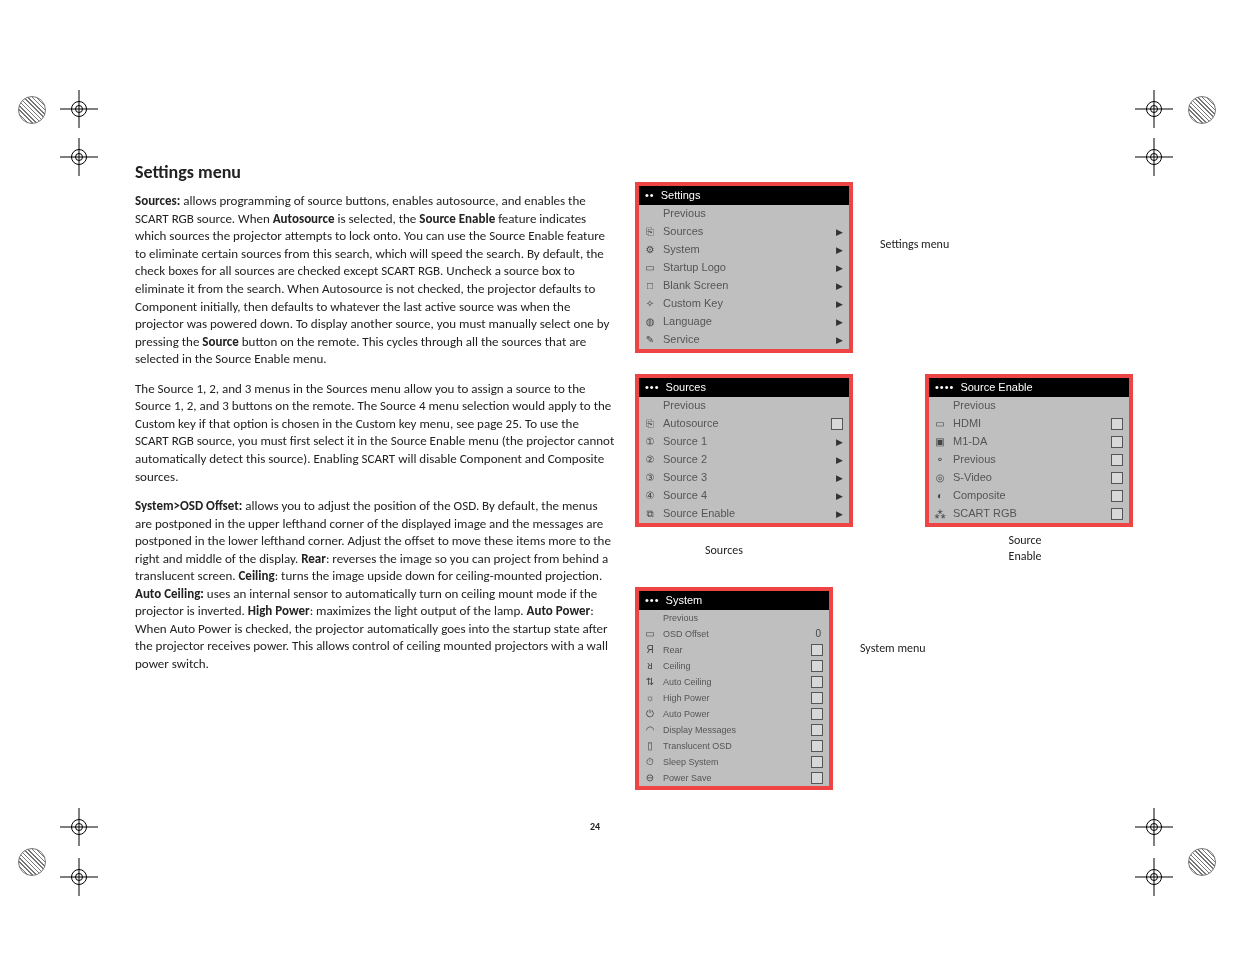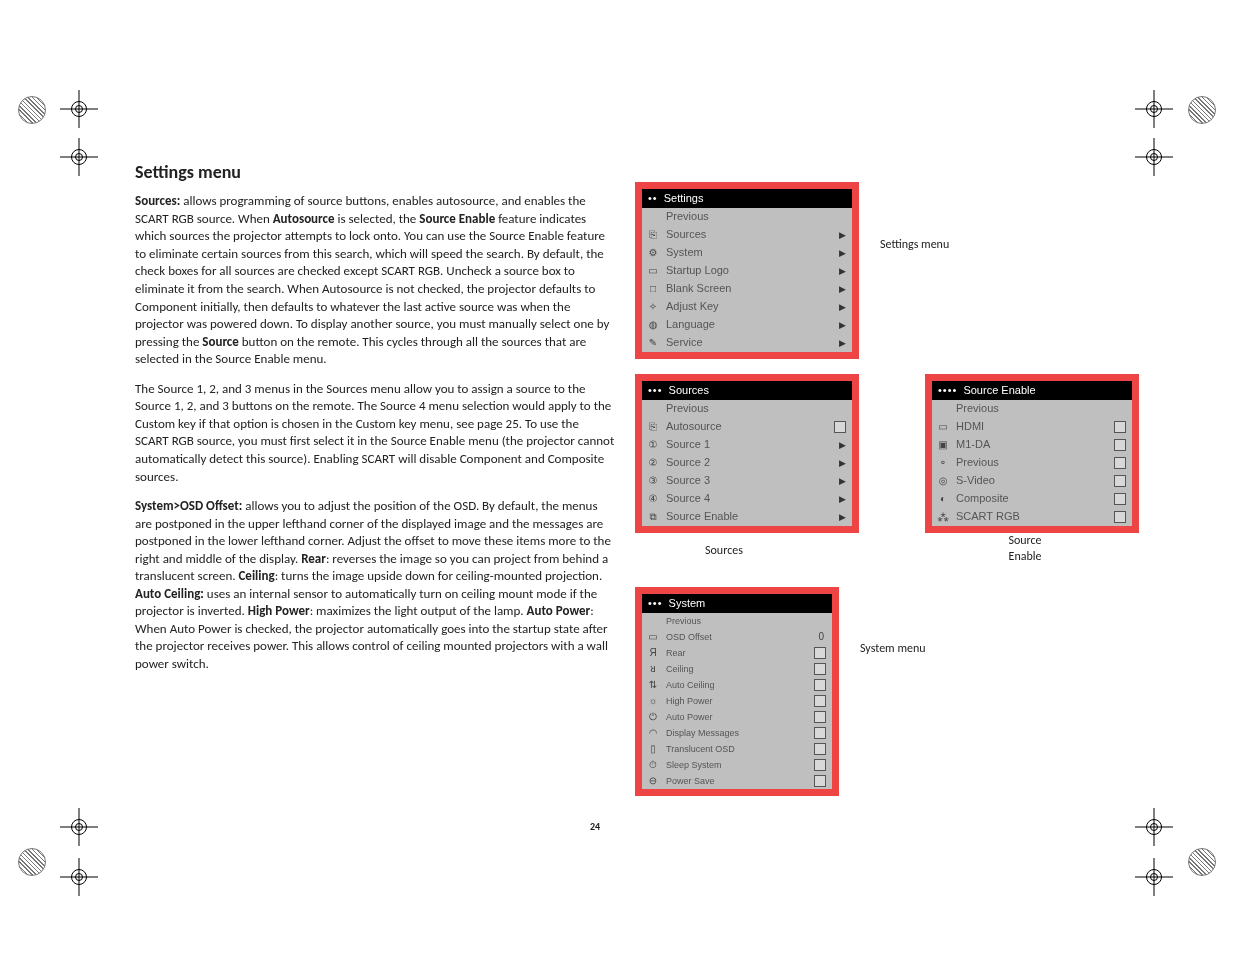--- a/index.html
+++ b/index.html
@@ -38,21 +38,21 @@
   p { margin: 0 0 12px 0; text-align: left; }
   b { font-weight: bold; }
 
   
   .osd {
     background: #bfbfc0;
     font-family: Arial, sans-serif;
     font-size: 11px;
     color: #555;
     position: absolute;
-    border: 7px solid #ef4444;
+    border: 4px solid #ef4444;
   }
   .osd .header {
     background: #000;
     color: #fff;
     padding: 2px 6px;
     font-size: 11px;
   }
   .osd .header .dots { letter-spacing: 1px; margin-right: 6px; }
   .osd .row {
     display: flex;
@@ -182,21 +182,21 @@
           <span class="lbl">Startup Logo</span>
           <span class="arrow">▶</span>
         </div>
         <div class="row">
           <span class="ico">□</span>
           <span class="lbl">Blank Screen</span>
           <span class="arrow">▶</span>
         </div>
         <div class="row">
           <span class="ico">✧</span>
-          <span class="lbl">Adjust Key</span>
+          <span class="lbl">Custom Key</span>
           <span class="arrow">▶</span>
         </div>
         <div class="row">
           <span class="ico">◍</span>
           <span class="lbl">Language</span>
           <span class="arrow">▶</span>
         </div>
         <div class="row">
           <span class="ico">✎</span>
           <span class="lbl">Service</span>

